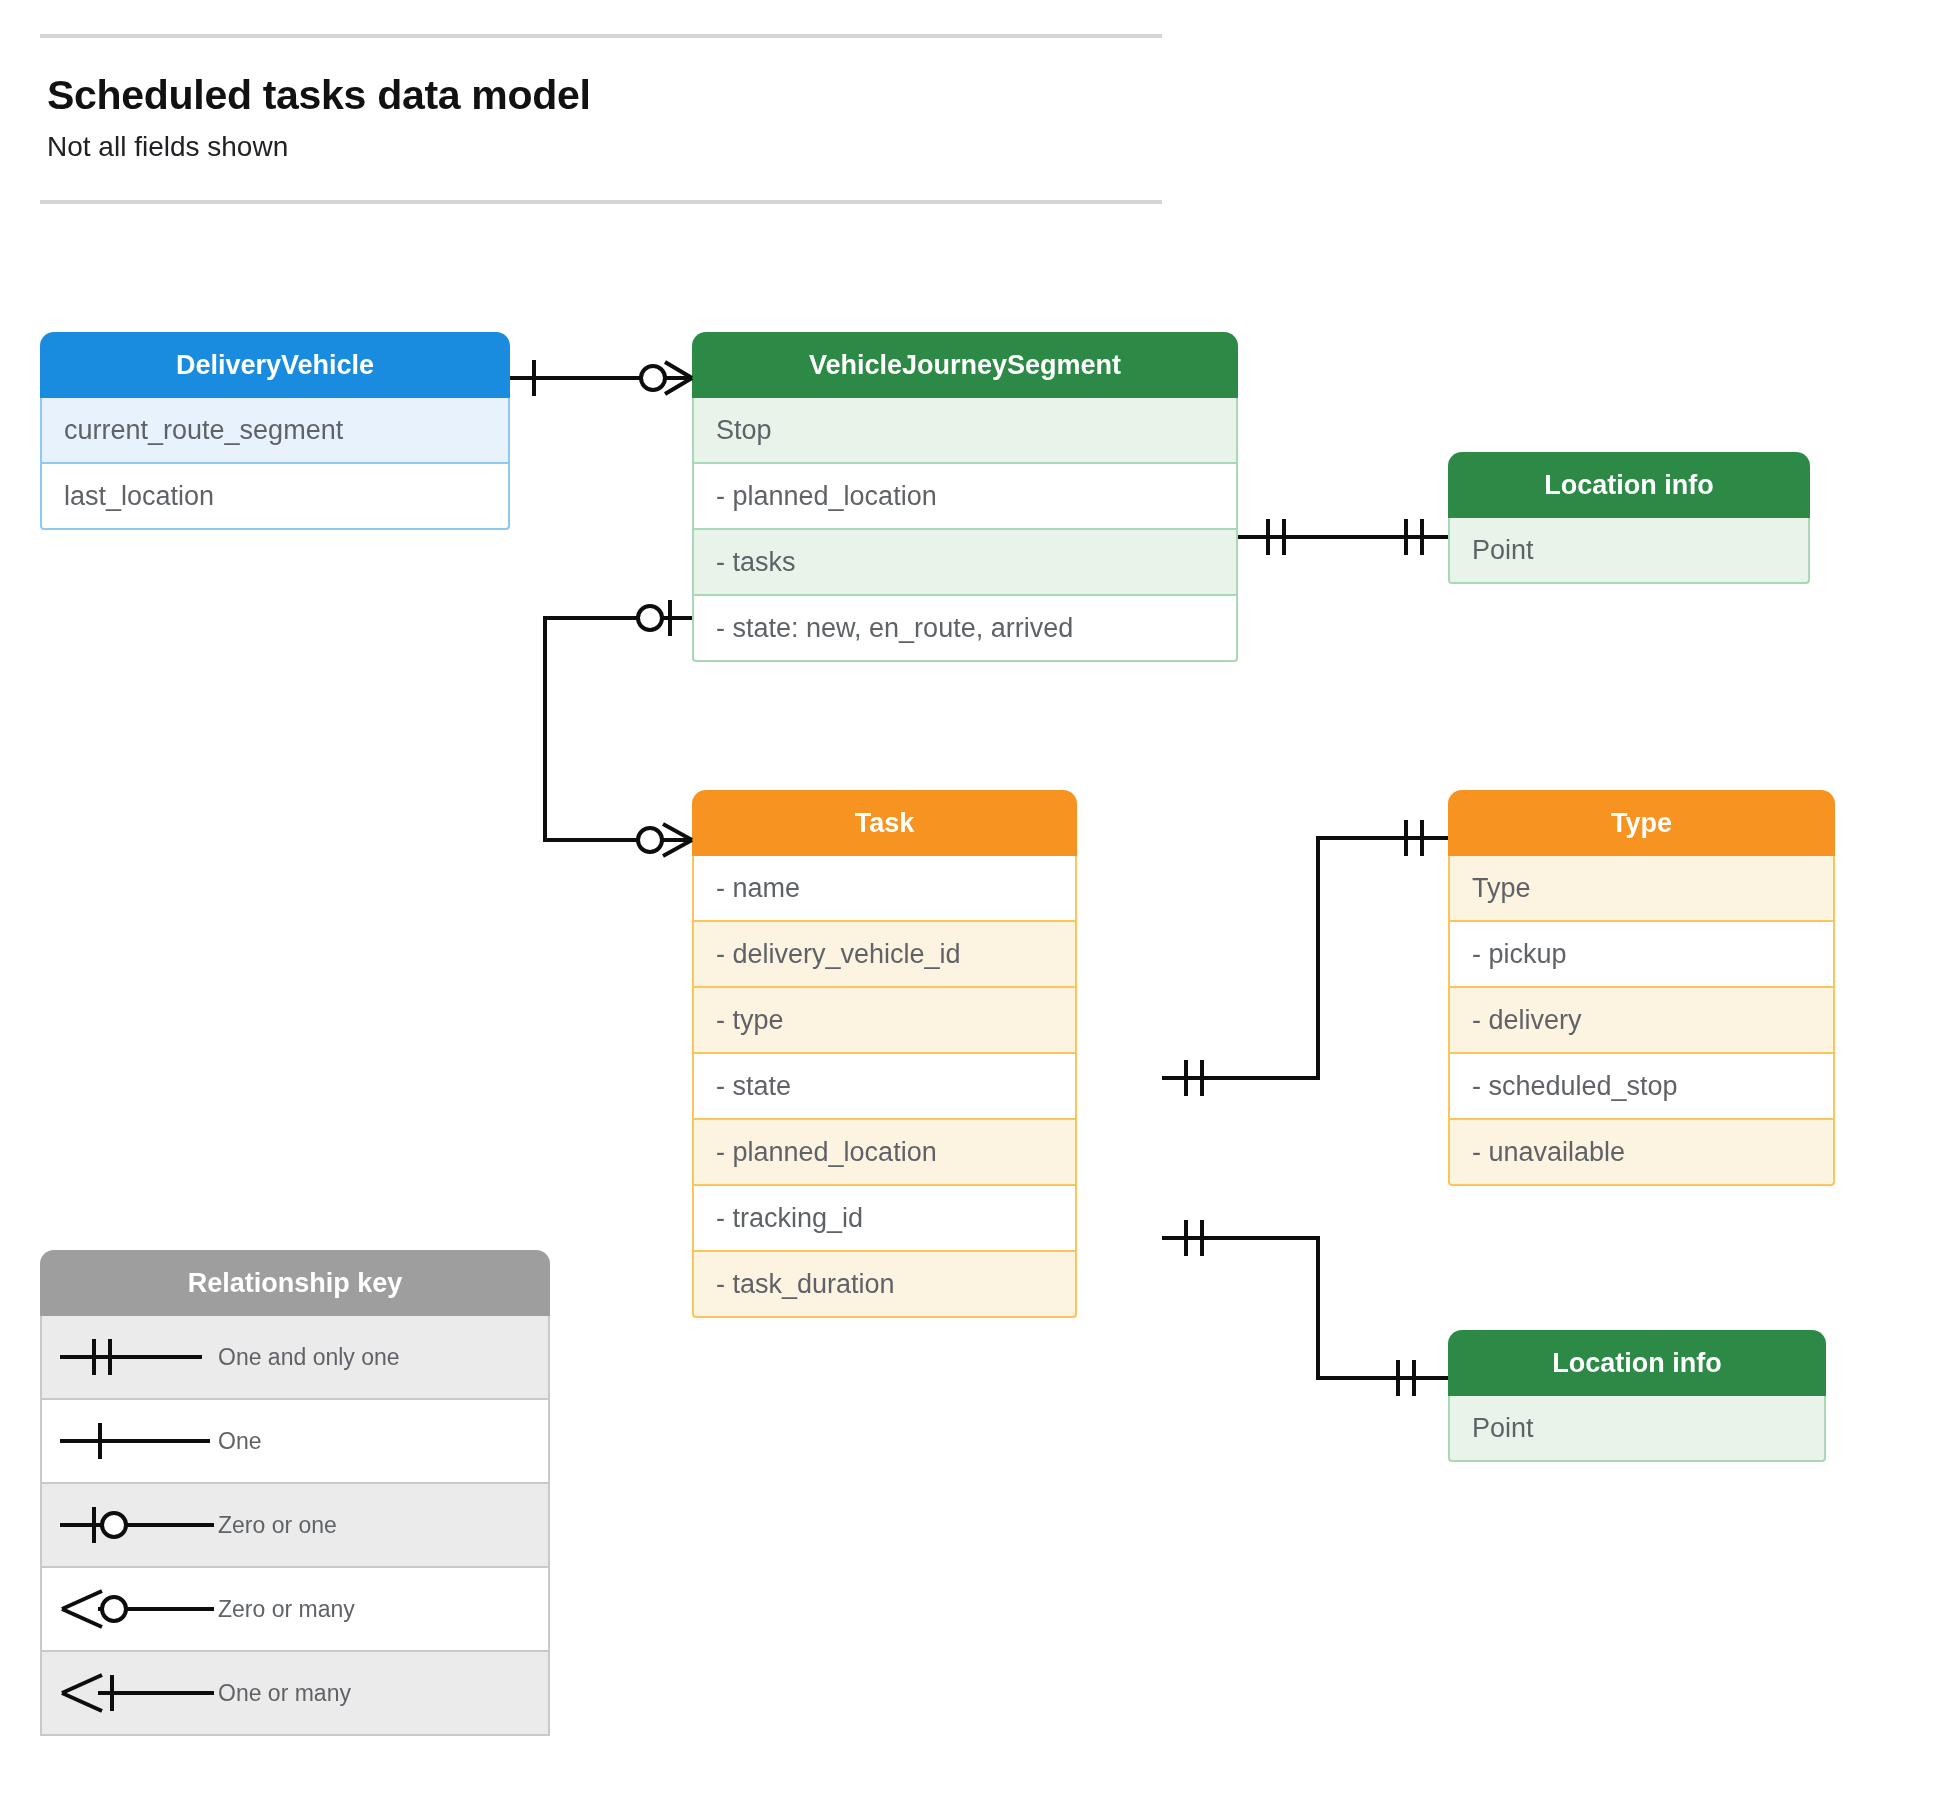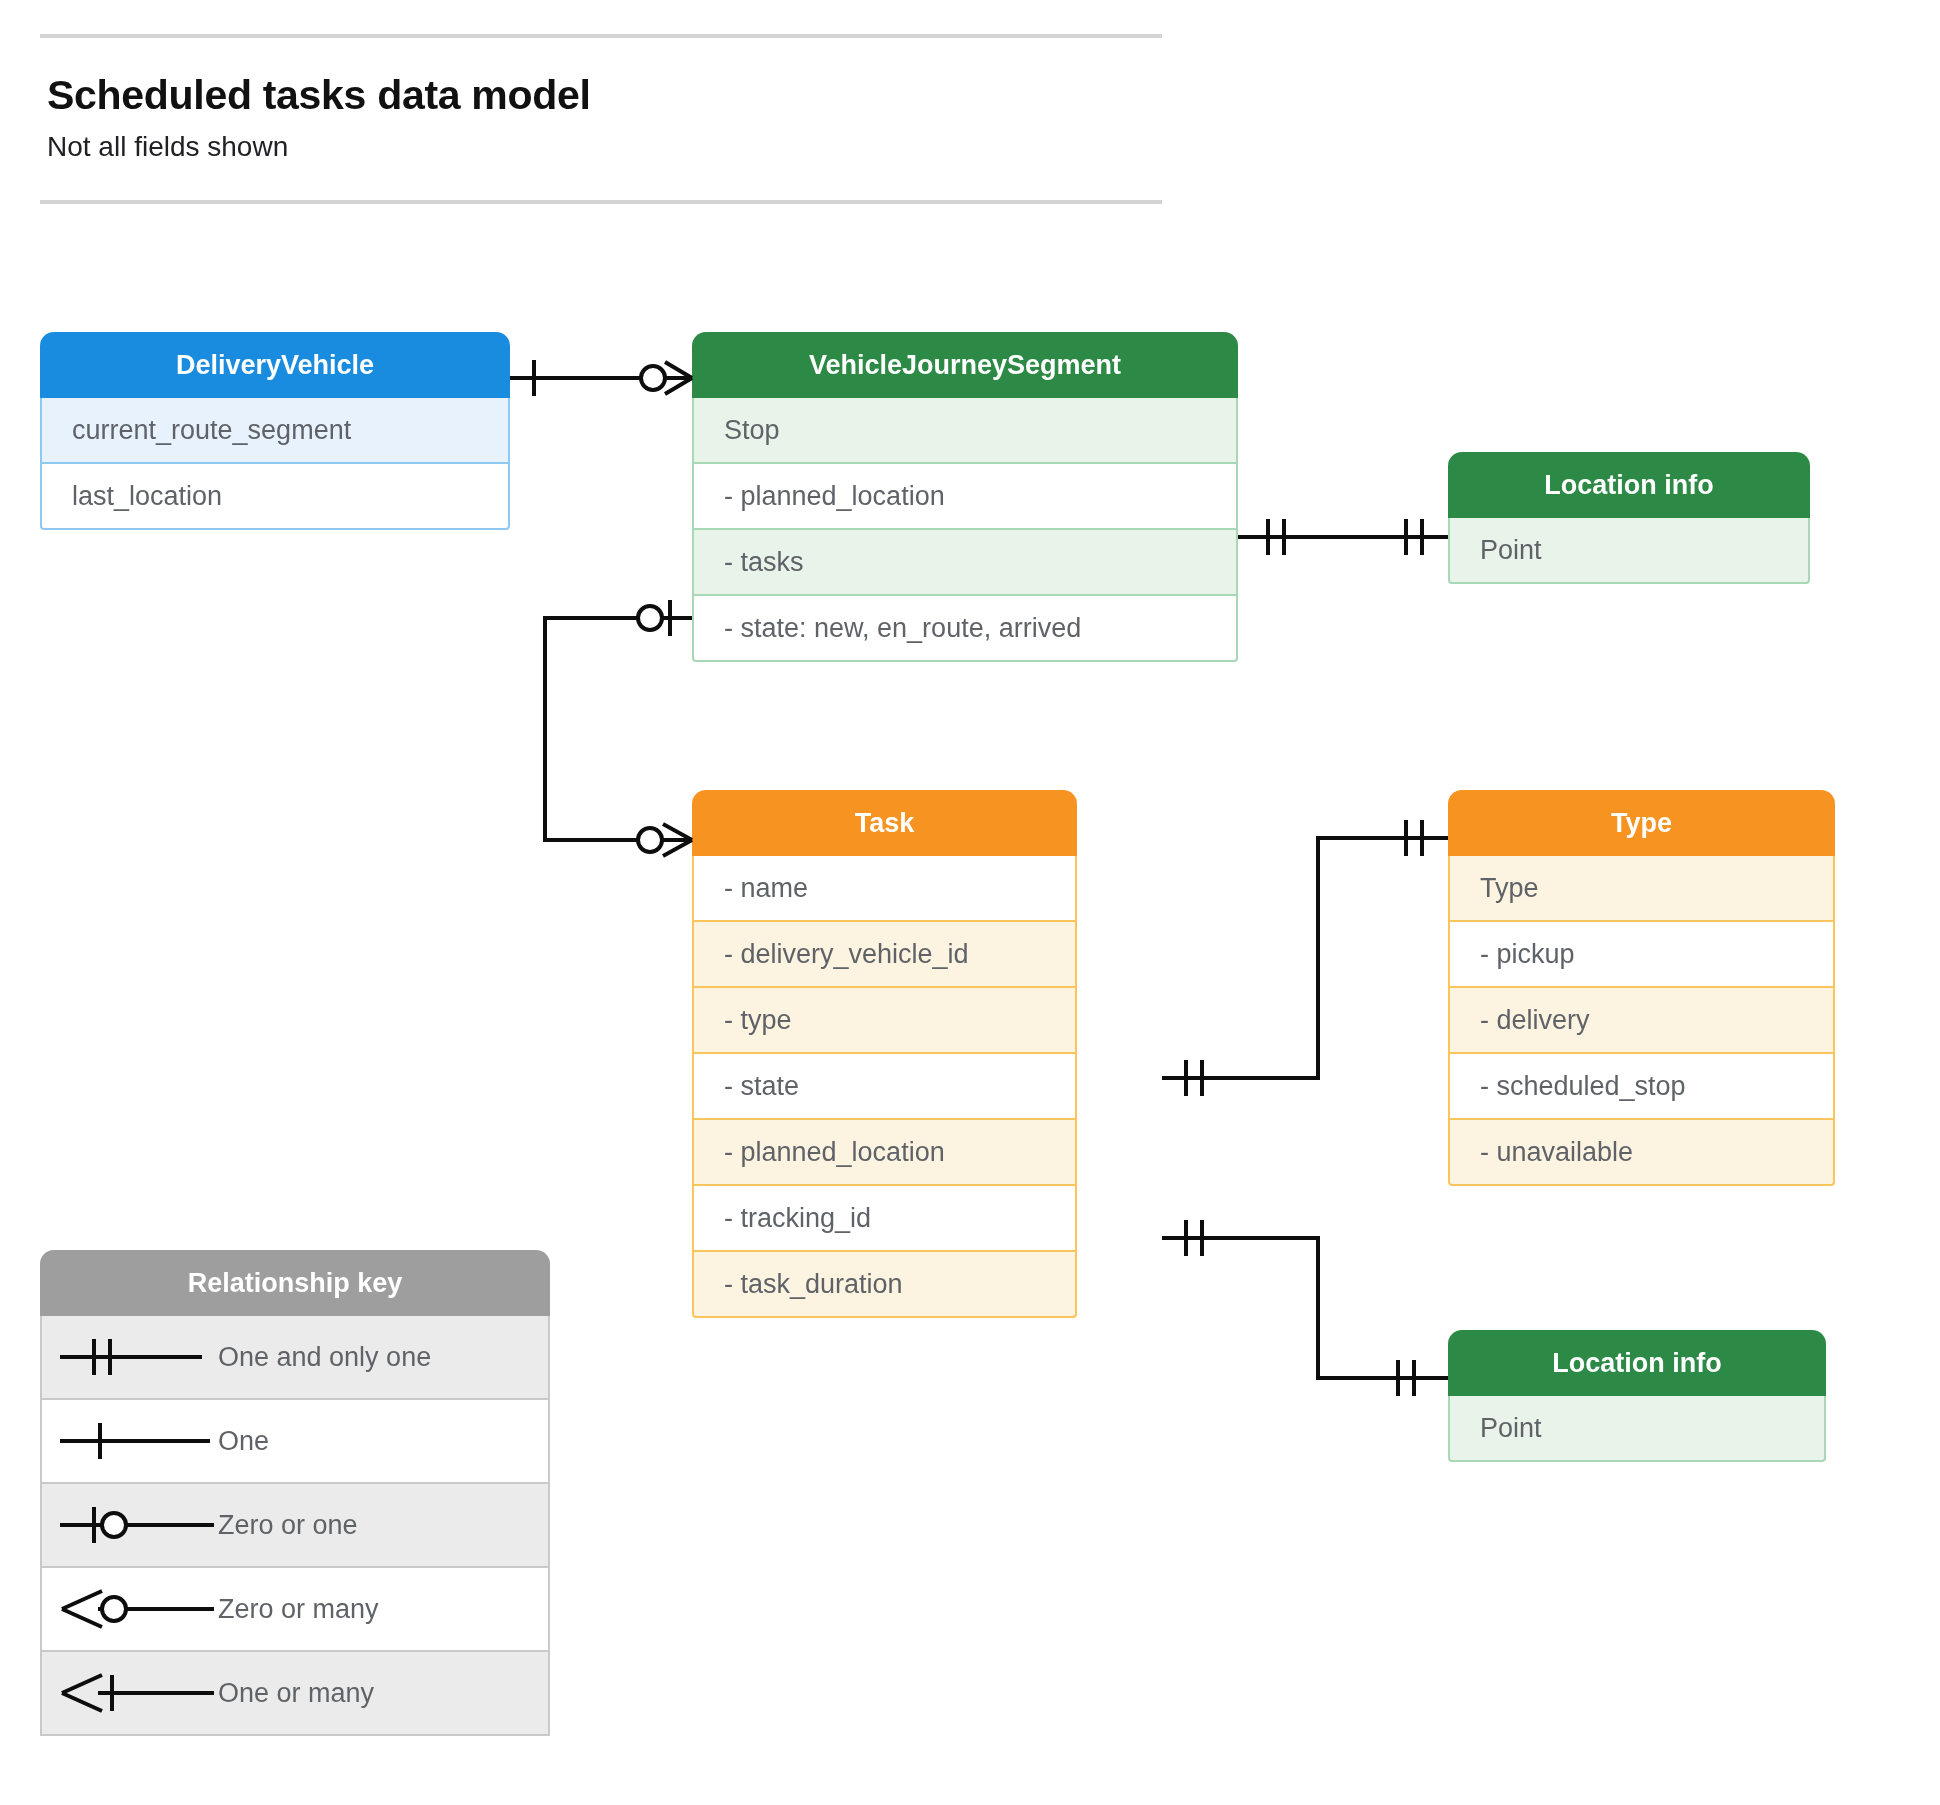--- a/index.html
+++ b/index.html
@@ -66,21 +66,21 @@
     border-radius: 14px 14px 0 0;
     white-space: nowrap;
     overflow: hidden;
   }
   .row {
     box-sizing: border-box;
     height: 66px;
     line-height: 64px;
     font-size: 27px;
     color: #5f6368;
-    padding-left: 30px;
+    padding-left: 22px;
     white-space: nowrap;
     overflow: hidden;
     border-style: solid;
     border-width: 0 2px 2px 2px;
   }
   .row.last { border-radius: 0 0 4px 4px; }
 
   
   .e-blue .entity-title { background: #1a8ce0; }
   .e-blue .row { border-color: #8fc9f2; }
@@ -116,21 +116,21 @@
   }
   .key-row.alt   { background: #ebebeb; }
   .key-row.plain { background: #ffffff; }
   .key-sym {
     width: 176px;
     flex: 0 0 176px;
     height: 84px;
     position: relative;
   }
   .key-label {
-    font-size: 27px;
+    font-size: 23px;
     color: #5f6368;
     white-space: nowrap;
   }
 
   
   #wires {
     position: absolute;
     left: 0; top: 0;
     width: 1940px;
     height: 1805px;

